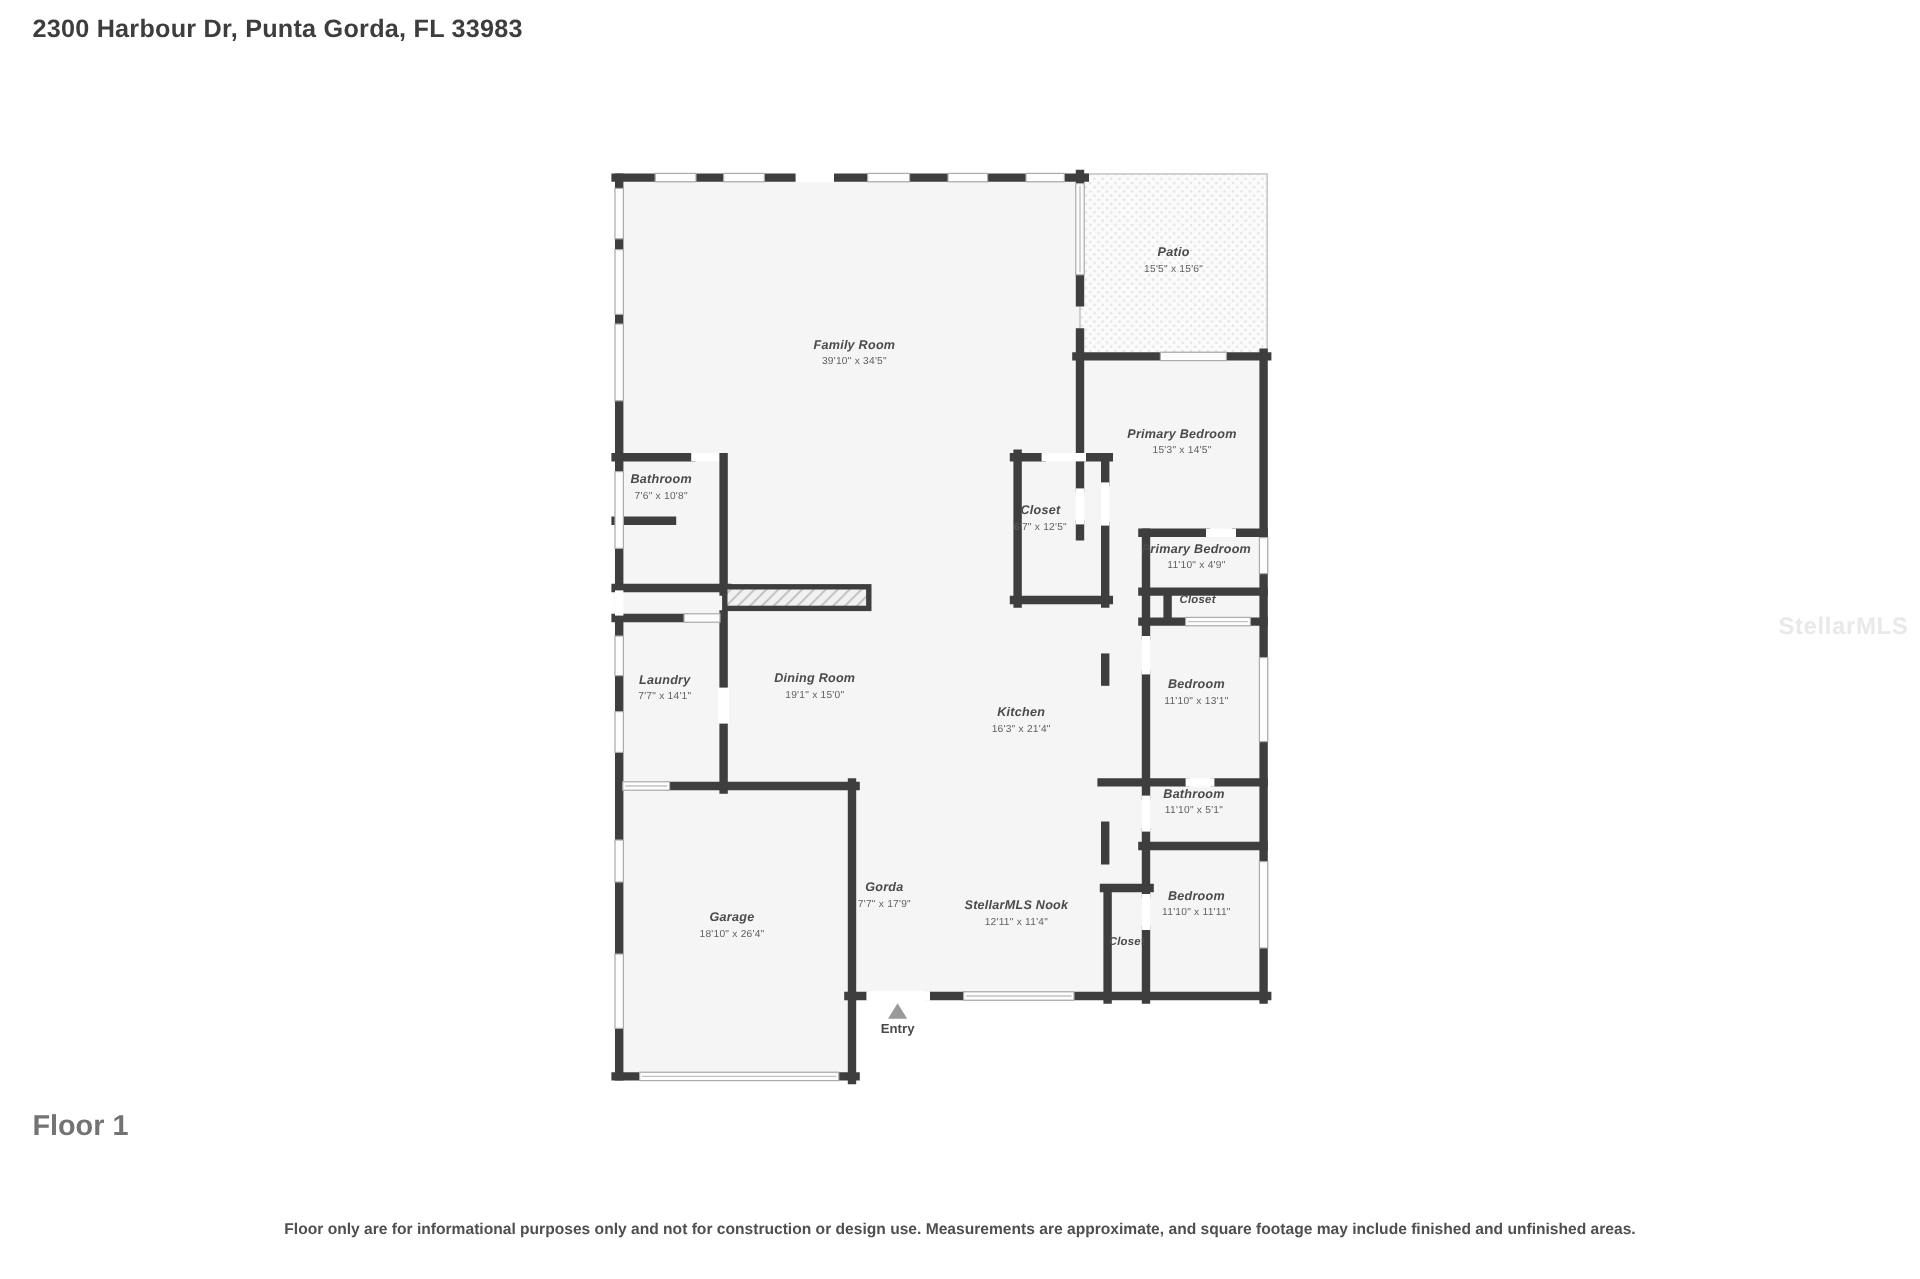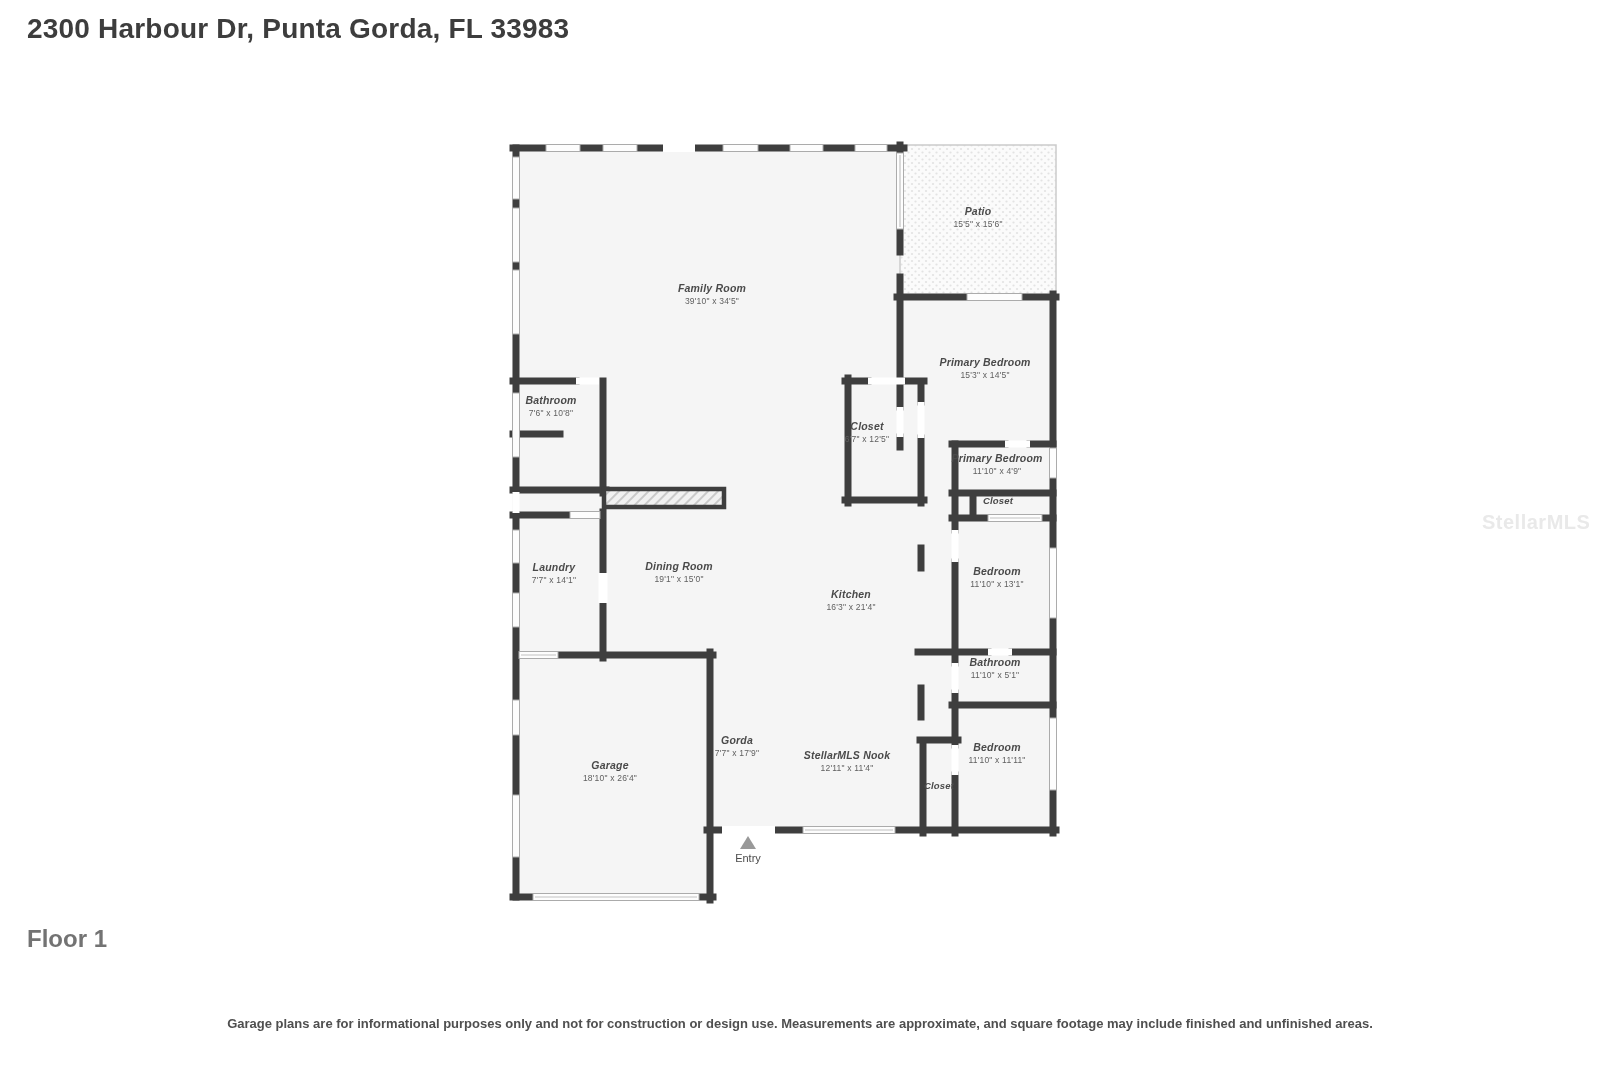--- a/index.html
+++ b/index.html
@@ -2,21 +2,21 @@
 <html><head>
 <meta charset="utf-8">
 <style>
   html,body{margin:0;padding:0;}
   body{
     width:1600px;height:1066px;position:relative;overflow:hidden;
     background:#ffffff;font-family:"Liberation Sans",sans-serif;
   }
   .page-title{
     position:absolute;left:27px;top:13px;
-    font-size:28px;font-weight:700;color:#3d3d3d;letter-spacing:.2px;
+    font-size:21px;font-weight:700;color:#3d3d3d;letter-spacing:.2px;
   }
   .floor-label{
     position:absolute;left:27px;top:925px;
     font-size:24px;font-weight:700;color:#737373;
   }
   .disclaimer{
     position:absolute;left:0;right:0;top:1016px;text-align:center;
     font-size:13px;font-weight:700;color:#4f4f4f;
   }
   .watermark{
@@ -26,21 +26,21 @@
   #plan-svg{position:absolute;left:0;top:0;}
   .room{
     position:absolute;transform:translate(-50%,-50%);
     text-align:center;white-space:nowrap;line-height:1.3;
   }
   .room .rname{display:block;font-size:10.5px;font-weight:700;color:#4a4a4a;letter-spacing:.2px;font-style:italic;}
   .room .rdims{display:block;font-size:8.5px;font-weight:400;color:#606060;letter-spacing:.2px;}
   .room.small .rname{font-size:9.5px;}
   .entry-label{
     position:absolute;transform:translate(-50%,-50%);
-    font-size:11px;font-weight:400;color:#4a4a4a;white-space:nowrap;
+    font-size:11px;font-weight:700;color:#4a4a4a;white-space:nowrap;
   }
 </style>
 </head>
 <body>
 
 <div class="page-title">2300 Harbour Dr, Punta Gorda, FL 33983</div>
 
 <svg id="plan-svg" width="1600" height="1066" viewBox="0 0 1600 1066">
   <defs>
     <pattern id="patioDots" width="7" height="7" patternUnits="userSpaceOnUse">
@@ -216,13 +216,13 @@
   <span class="rdims">12'11" x 11'4"</span>
 </div>
 <div class="room small" style="left:939px;top:786px">
   <span class="rname">Closet</span>
 </div>
 
 <div class="entry-label" style="left:748px;top:858px">Entry</div>
 
 <div class="floor-label">Floor 1</div>
 <div class="watermark">StellarMLS</div>
-<div class="disclaimer">Garage plans are for informational purposes only and not for construction or design use. Measurements are approximate, and square footage may include finished and unfinished areas.</div>
+<div class="disclaimer">Floor only are for informational purposes only and not for construction or design use. Measurements are approximate, and square footage may include finished and unfinished areas.</div>
 
 </body></html>

